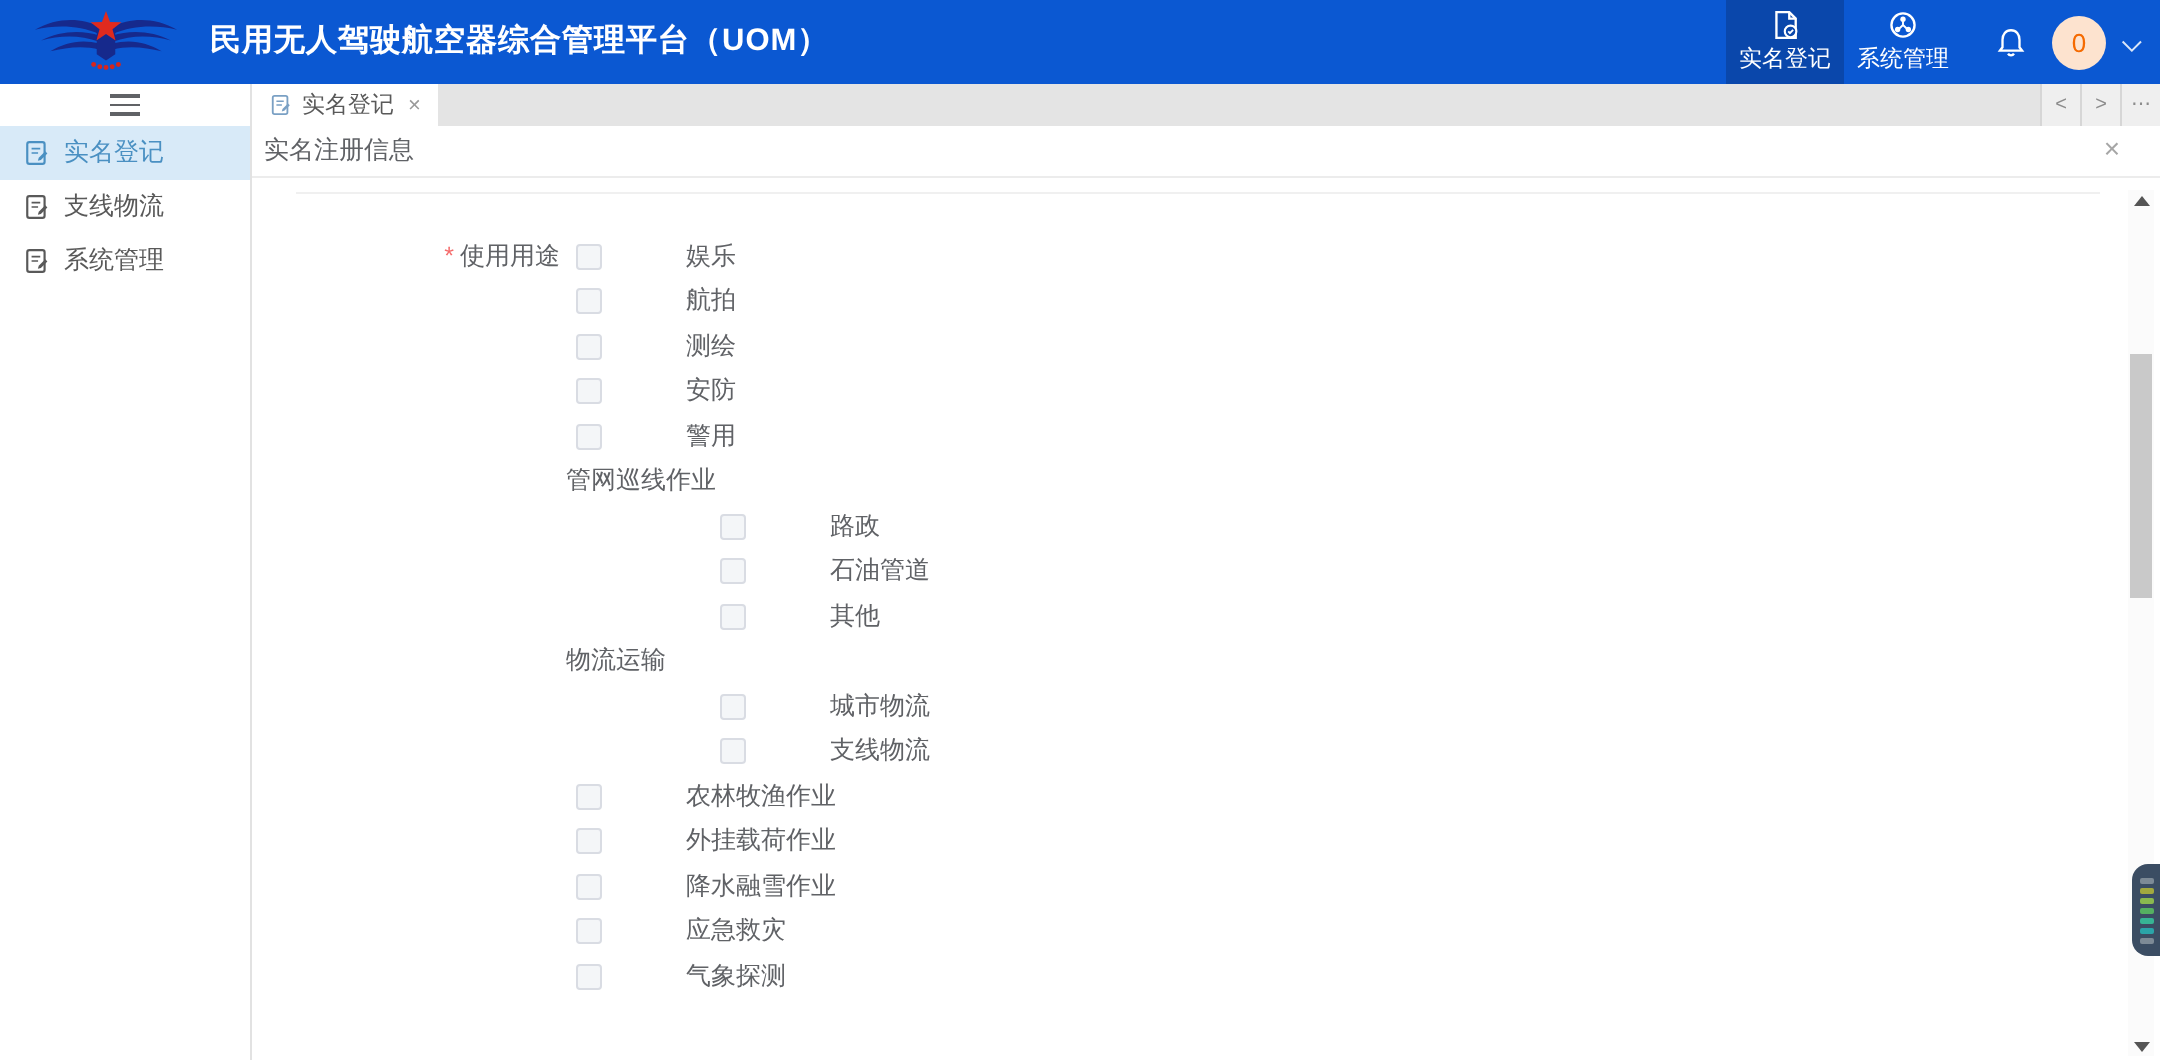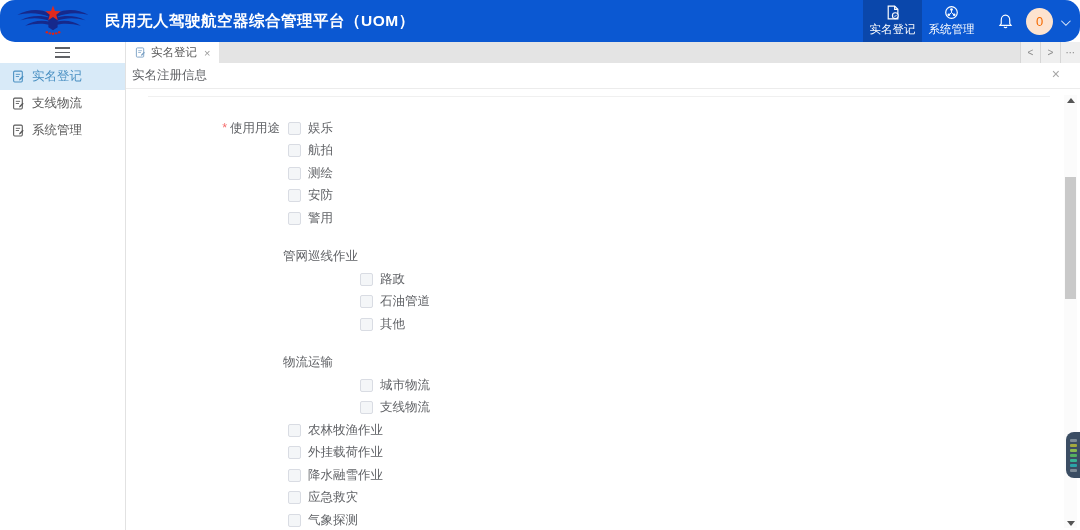--- a/index.html
+++ b/index.html
@@ -1,20 +1,20 @@
 <!DOCTYPE html>
 <html><head>
 <meta charset="utf-8">
 <style>
   * { margin:0; padding:0; box-sizing:border-box; }
   html,body { width:1080px; height:530px; overflow:hidden; background:#fff;
     font-family:"Liberation Sans","DejaVu Sans",sans-serif; }
 
   
-  .header { position:relative; height:42px; background:#0b58d2; display:flex; align-items:center; color:#fff;border-radius:15px; }
+  .header { position:relative; height:42px; background:#0b58d2; display:flex; align-items:center; color:#fff; }
   .logo { margin-left:14px; flex:none; }
   .title-block { margin-left:13px; line-height:1.1; }
   .title-main { font-size:15.5px; font-weight:bold; letter-spacing:.5px; }
   .title-sub { font-size:9px; color:rgba(255,255,255,.78); margin-top:2px; }
   .header-right { margin-left:auto; display:flex; align-items:stretch; height:100%; }
   .hnav-item { width:59px; display:flex; flex-direction:column; align-items:center; justify-content:center; gap:2px; font-size:11.5px; cursor:pointer; }
   .hnav-item.active { background:#0a47ab; }
   .bell-wrap { display:flex; align-items:center; margin:0 12px 0 16px; cursor:pointer; }
   .avatar { align-self:center; width:27px; height:27px; border-radius:50%; background:#fde3cf; color:#f56a00;
     display:flex; align-items:center; justify-content:center; font-size:13px; cursor:pointer; }
@@ -47,23 +47,23 @@
   .panel-close { position:absolute; right:20px; top:4px; font-size:14px; color:#a6a6a6; cursor:pointer; line-height:1; }
 
   .panel-body { position:relative; flex:1; overflow:hidden; background:#fff; }
   .divider { position:absolute; top:7px; left:22px; right:30px; height:1px; background:#f0f0f0; }
 
   .field-label { position:absolute; top:28px; left:0; width:154px; height:22px; line-height:22px;
     text-align:right; font-size:12.5px; color:#606266; }
   .req { color:#f56c6c; margin-right:3px; }
 
   .form-rows { position:absolute; top:28px; left:0; right:20px; }
-  .form-row { height:22.5px; display:flex; align-items:center; font-size:12.5px; color:#606266; }
+  .form-row { height:22.5px; display:flex; align-items:center; font-size:12.5px; color:#606266;gap:35px; }
   .form-row.lv0 { padding-left:162px; }
-  .form-row.group { padding-left:157px;margin-top:16px; }
+  .form-row.group { padding-left:157px; }
   .form-row.lv1 { padding-left:234px; }
   .cb { width:13px; height:13px; flex:none; border:1px solid #d9dce3; background:#f4f6f8; border-radius:2px; margin-right:7px; cursor:pointer; }
   .opt-label { cursor:pointer; }
   .group .opt-label { cursor:default; }
 
   
   .scrollbar { position:absolute; top:6px; right:3px; bottom:2px; width:13px; background:#fbfbfb; }
   .sb-arrow { position:absolute; left:0; width:13px; height:10px; display:flex; align-items:center; justify-content:center; cursor:pointer; }
   .sb-arrow.up { top:0; } .sb-arrow.down { bottom:0; }
   .tri-up { width:0; height:0; border-left:4px solid transparent; border-right:4px solid transparent; border-bottom:5px solid #555; }

